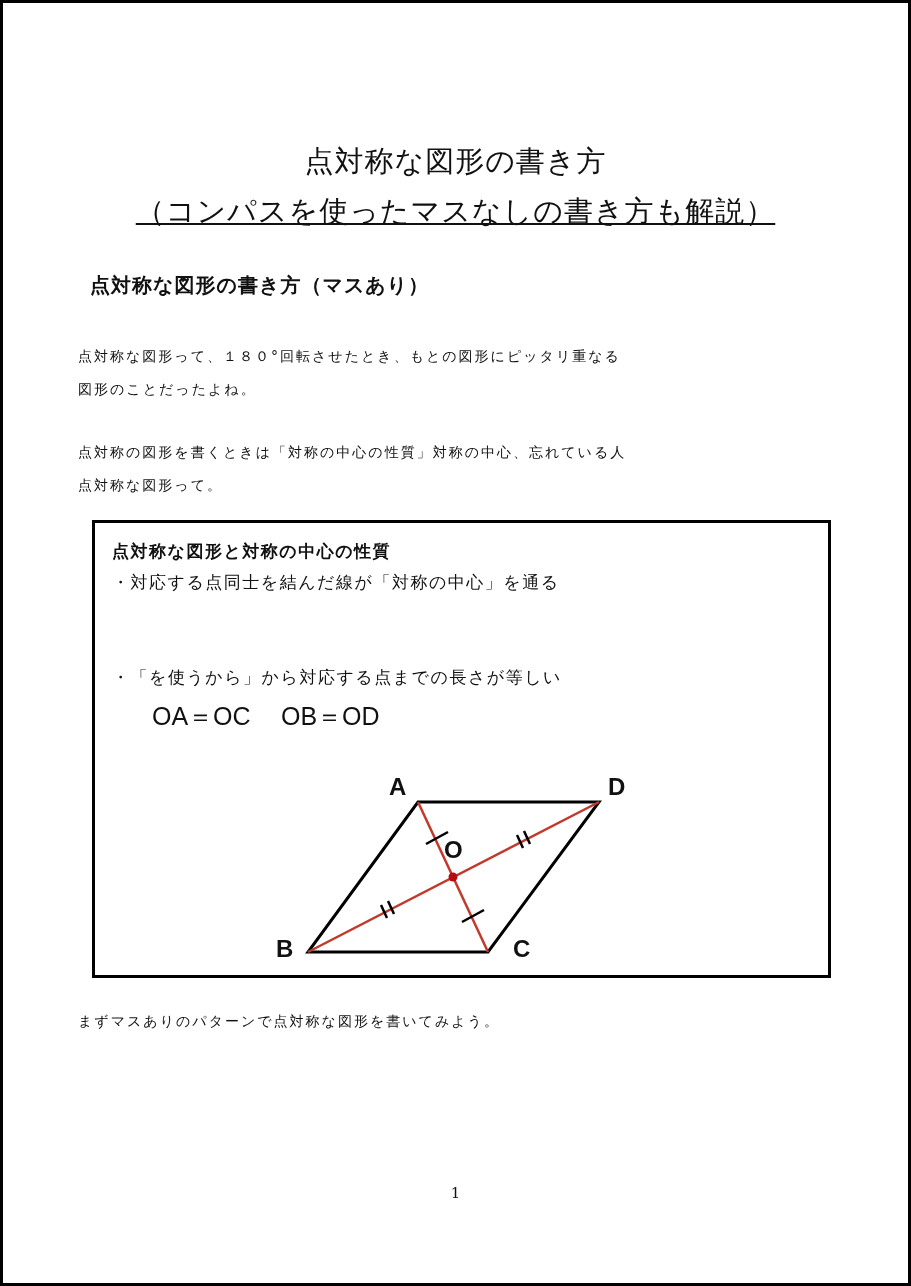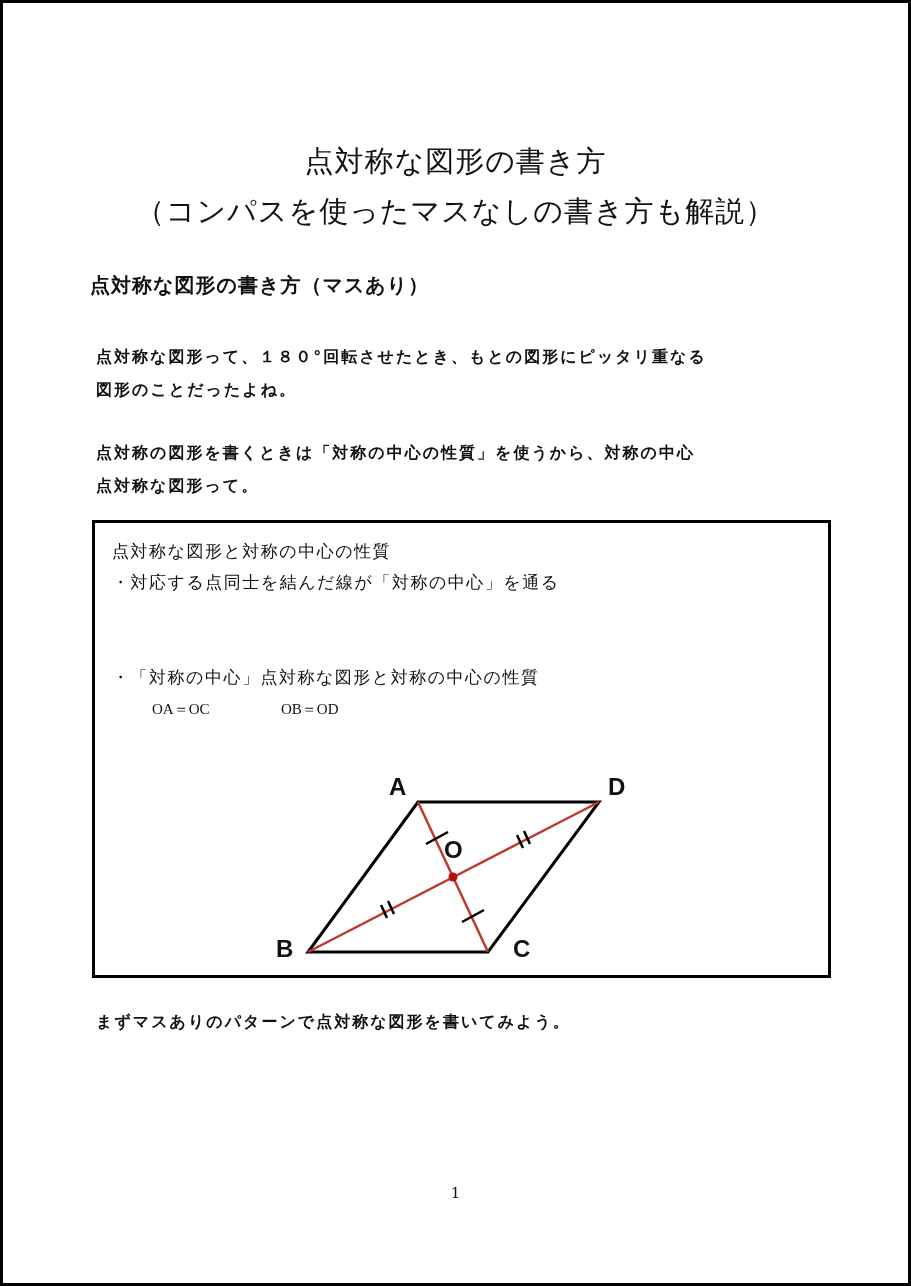--- a/index.html
+++ b/index.html
@@ -1,47 +1,47 @@
 <!DOCTYPE html>
 <html><head>
 <meta charset="utf-8">
 <style>
   html,body{margin:0;padding:0;background:#fff;}
   body{width:911px;height:1286px;position:relative;overflow:hidden;font-family:"DejaVu Sans",sans-serif;color:#111;}
   .page{position:absolute;left:0;top:0;width:905px;height:1280px;border:3px solid #000;}
   .title{position:absolute;left:0;width:911px;text-align:center;font-size:29px;letter-spacing:1px;}
   .h2{position:absolute;left:90px;font-size:20px;font-weight:bold;letter-spacing:1px;}
-  .p{position:absolute;left:96px;font-size:16px;line-height:33px;letter-spacing:2px;white-space:nowrap;font-weight:bold;}
+  .p{position:absolute;left:78px;font-size:14px;line-height:33px;letter-spacing:2px;white-space:nowrap;}
   .box{position:absolute;left:92px;top:520px;width:733px;height:452px;border:3px solid #000;}
   .bt{position:absolute;font-size:17px;letter-spacing:1.5px;white-space:nowrap;}
-  .eq{position:absolute;font-family:Liberation Serif, serif;font-size:15px;white-space:nowrap;}
+  .eq{position:absolute;font-family:Liberation Sans, sans-serif;font-size:25px;white-space:nowrap;}
   .lbl{position:absolute;font-family:"Liberation Sans",sans-serif;font-weight:bold;font-size:24px;}
   .pageno{position:absolute;left:0;width:911px;top:1184px;text-align:center;font-family:"DejaVu Serif",serif;font-size:15px;}
   svg{position:absolute;left:0;top:0;}
 </style>
 </head>
 <body>
 
 <div class="page"></div>
 
 <div class="title" style="top:142px;">点対称な図形の書き方</div>
-<div class="title" style="top:192px;">（コンパスを使ったマスなしの書き方も解説）</div>
+<div class="title" style="top:192px;text-decoration:underline;">（コンパスを使ったマスなしの書き方も解説）</div>
 
 <div class="h2" style="top:272px;">点対称な図形の書き方（マスあり）</div>
 
 <div class="p" style="top:340px;">点対称な図形って、１８０°回転させたとき、もとの図形にピッタリ重なる</div>
 <div class="p" style="top:373px;text-align:right;">図形のことだったよね。</div>
 
-<div class="p" style="top:436px;">点対称の図形を書くときは「対称の中心の性質」を使うから、対称の中心</div>
+<div class="p" style="top:436px;">点対称の図形を書くときは「対称の中心の性質」対称の中心、忘れている人</div>
 <div class="p" style="top:469px;">点対称な図形って。</div>
 
 <div class="box"></div>
-<div class="bt" style="left:112px;top:540px;">点対称な図形と対称の中心の性質</div>
+<div class="bt" style="left:112px;top:540px;font-weight:bold;">点対称な図形と対称の中心の性質</div>
 <div class="bt" style="left:112px;top:571px;">・対応する点同士を結んだ線が「対称の中心」を通る</div>
-<div class="bt" style="left:112px;top:666px;">・「対称の中心」点対称な図形と対称の中心の性質</div>
+<div class="bt" style="left:112px;top:666px;">・「を使うから」から対応する点までの長さが等しい</div>
 <div class="eq" style="left:152px;top:700px;">OA＝OC</div>
 <div class="eq" style="left:281px;top:700px;">OB＝OD</div>
 
 <svg width="911" height="1286">
   <polygon points="418,802 599,802 488,952 308,952" fill="none" stroke="#000" stroke-width="3"></polygon>
   <line x1="418" y1="802" x2="488" y2="952" stroke="#c0392b" stroke-width="2.5"></line>
   <line x1="308" y1="952" x2="599" y2="802" stroke="#c0392b" stroke-width="2.5"></line>
 
   <line x1="426" y1="844" x2="448" y2="832" stroke="#000" stroke-width="2.5"></line>
   <line x1="462" y1="922" x2="484" y2="910" stroke="#000" stroke-width="2.5"></line>

